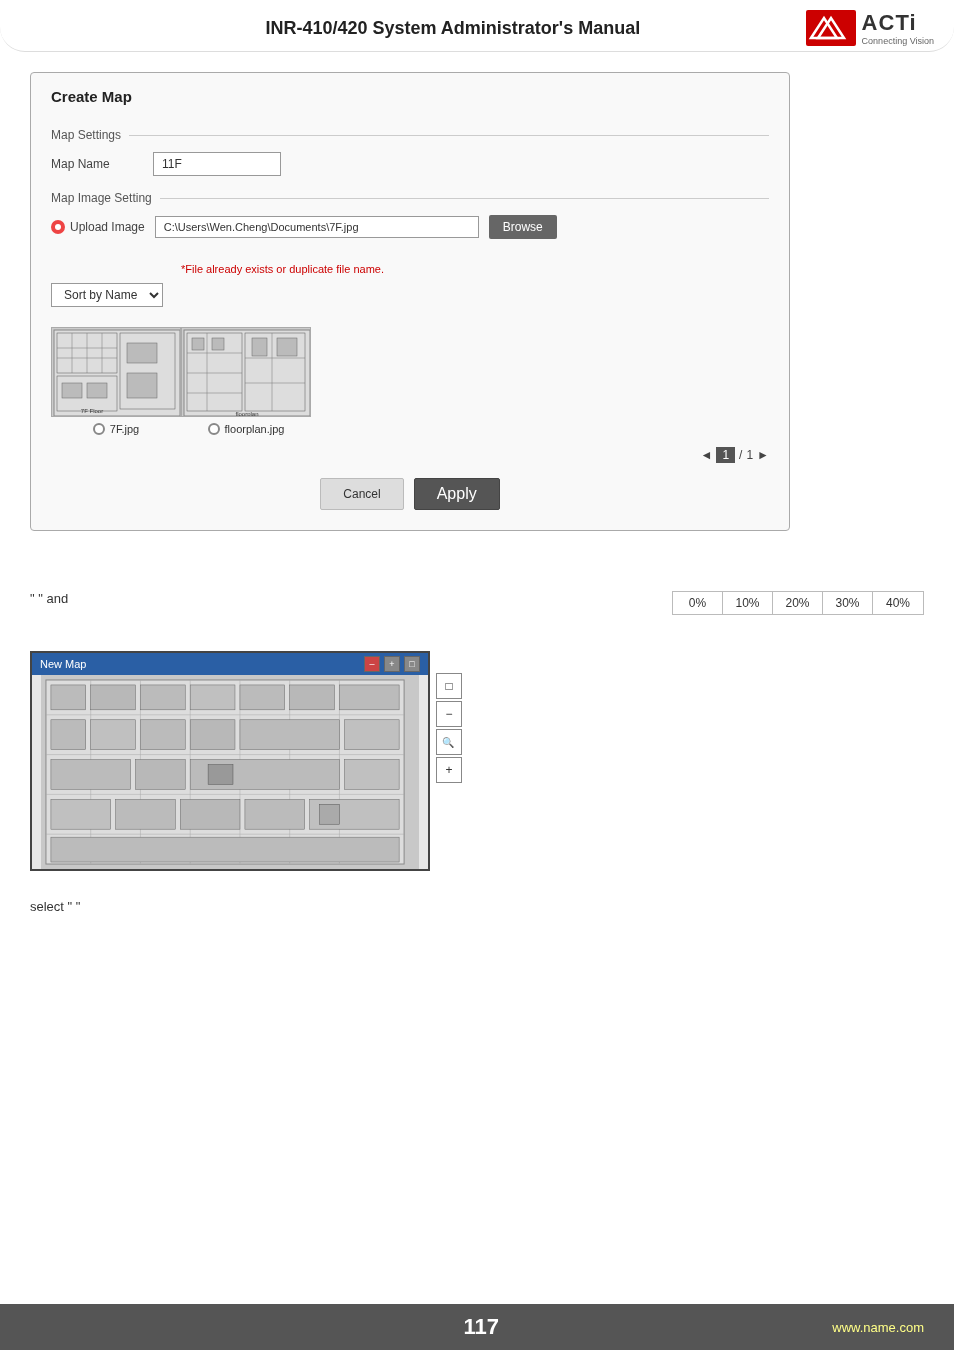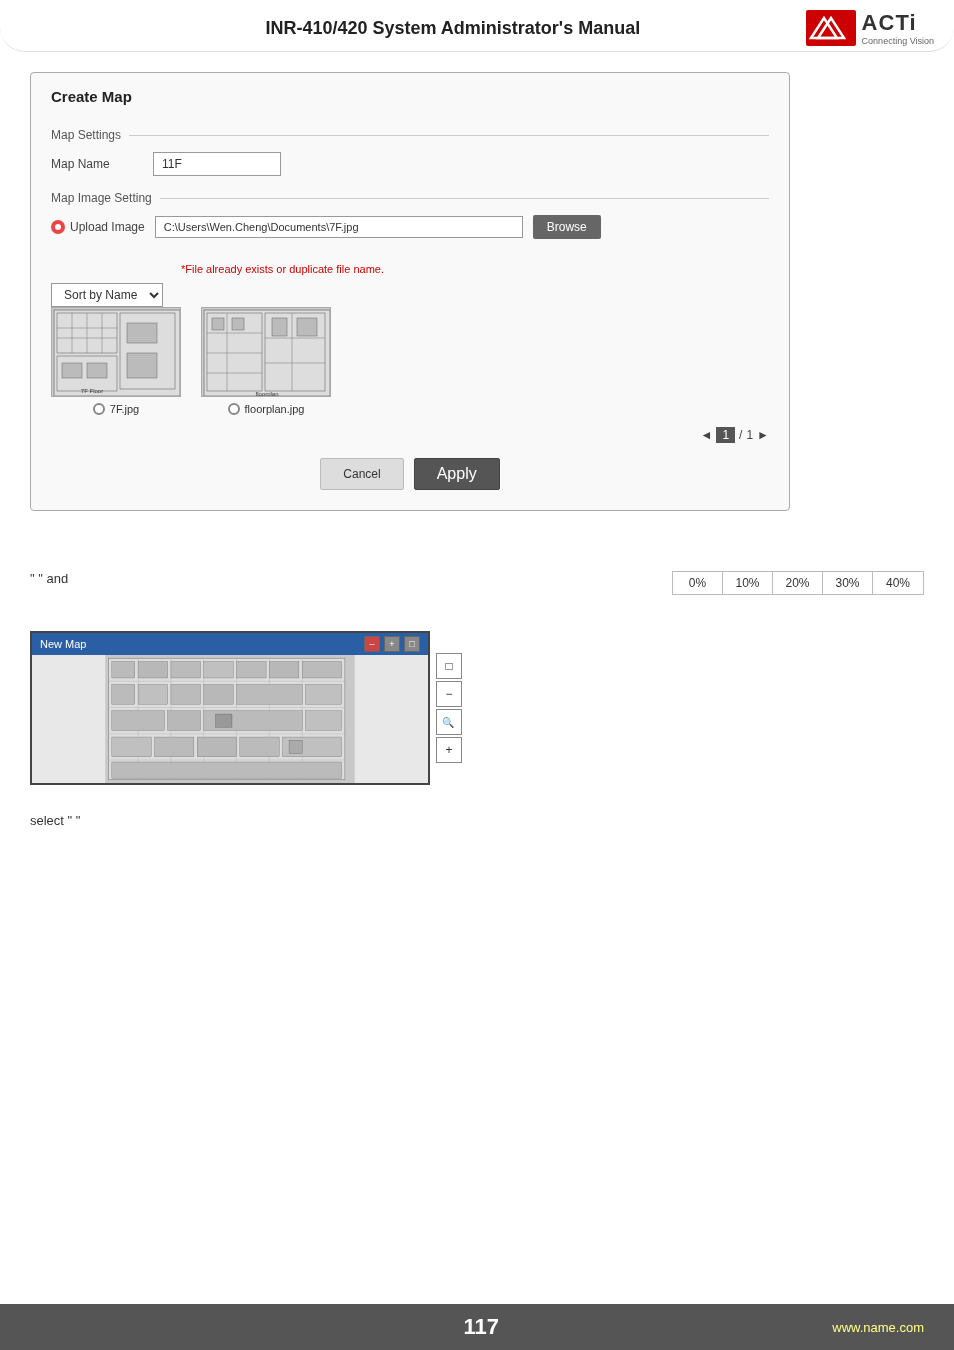--- a/index.html
+++ b/index.html
@@ -141,21 +141,21 @@
       border-radius: 50%;
       position: absolute;
       top: 2px;
       left: 2px;
     }
     .file-path-input {
       border: 1px solid #999;
       background: #fff;
       padding: 4px 8px;
       font-size: 11px;
-      width: 368px;
+      width: 324px;
       color: #333;
     }
     .browse-btn {
       background: #666;
       color: #fff;
       border: none;
       padding: 5px 14px;
       font-size: 12px;
       cursor: pointer;
       border-radius: 2px;
@@ -166,34 +166,33 @@
       font-size: 11px;
       margin-left: 130px;
       margin-bottom: 8px;
       margin-top: 24px;
     }
 
     .sort-row {
       display: flex;
       align-items: flex-end;
       gap: 8px;
-      margin-bottom: 0;
+      margin-bottom: 20px;
     }
     .sort-select {
       border: 1px solid #999;
       background: #fff;
       padding: 3px 8px;
       font-size: 12px;
       color: #333;
       cursor: pointer;
     }
 
     .image-thumbnails {
       display: flex;
-      gap: 20px;
       margin-bottom: 12px;
     }
     .thumb-item {
       display: flex;
       flex-direction: column;
       align-items: center;
       gap: 6px;
     }
     .thumb-img {
       width: 130px;
@@ -289,21 +288,21 @@
     }
 
     
     .new-map-section {
       padding: 10px 30px 20px 30px;
     }
     .new-map-window {
       border: 2px solid #444;
       background: #1a1a2e;
       width: 400px;
-      height: 154px;
+      height: 220px;
       position: relative;
       overflow: hidden;
     }
     .new-map-titlebar {
       background: #2a5fa5;
       color: #fff;
       font-size: 11px;
       padding: 3px 8px;
       display: flex;
       align-items: center;

